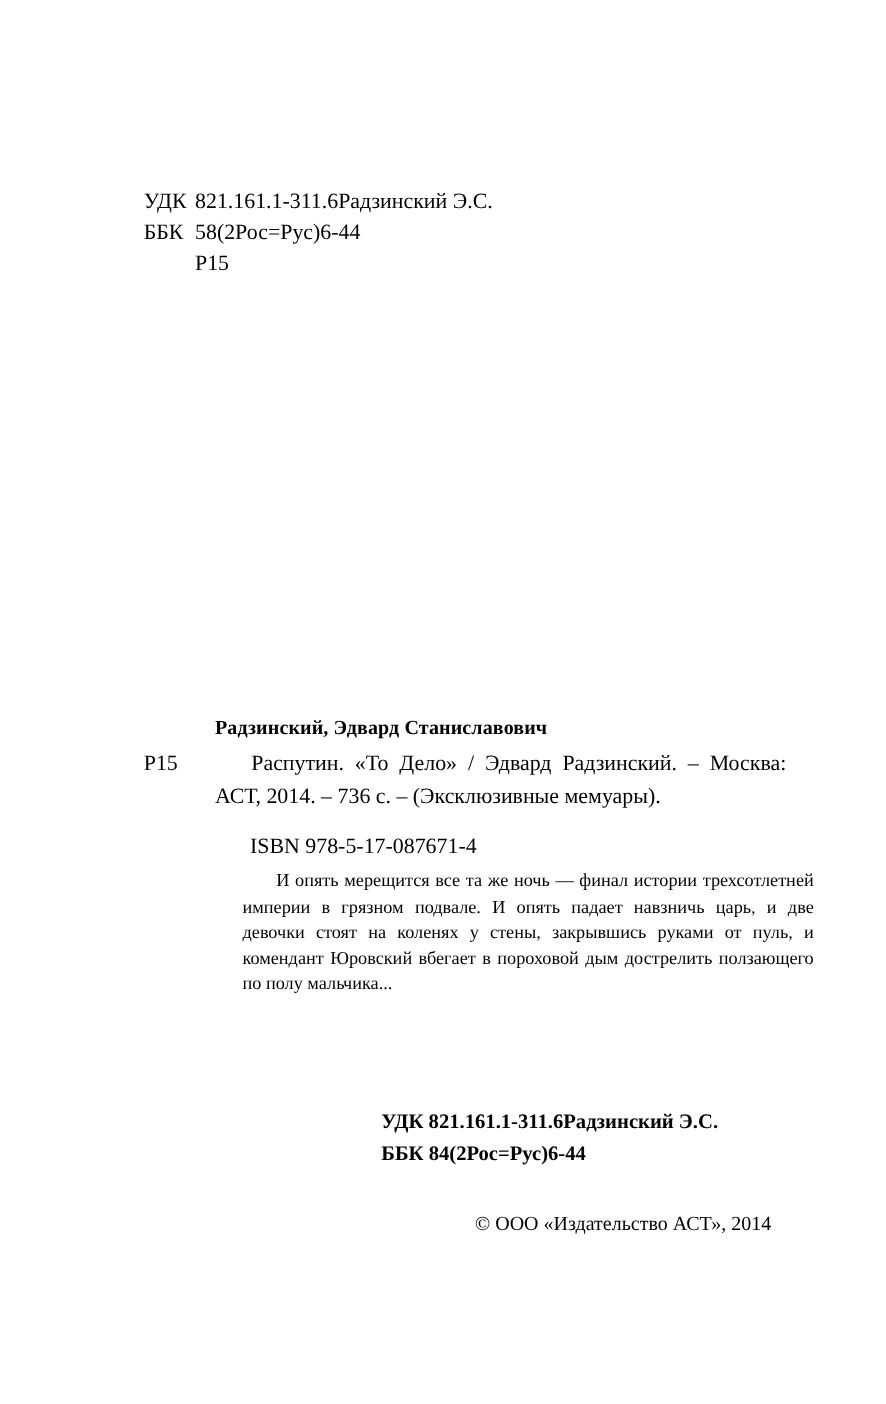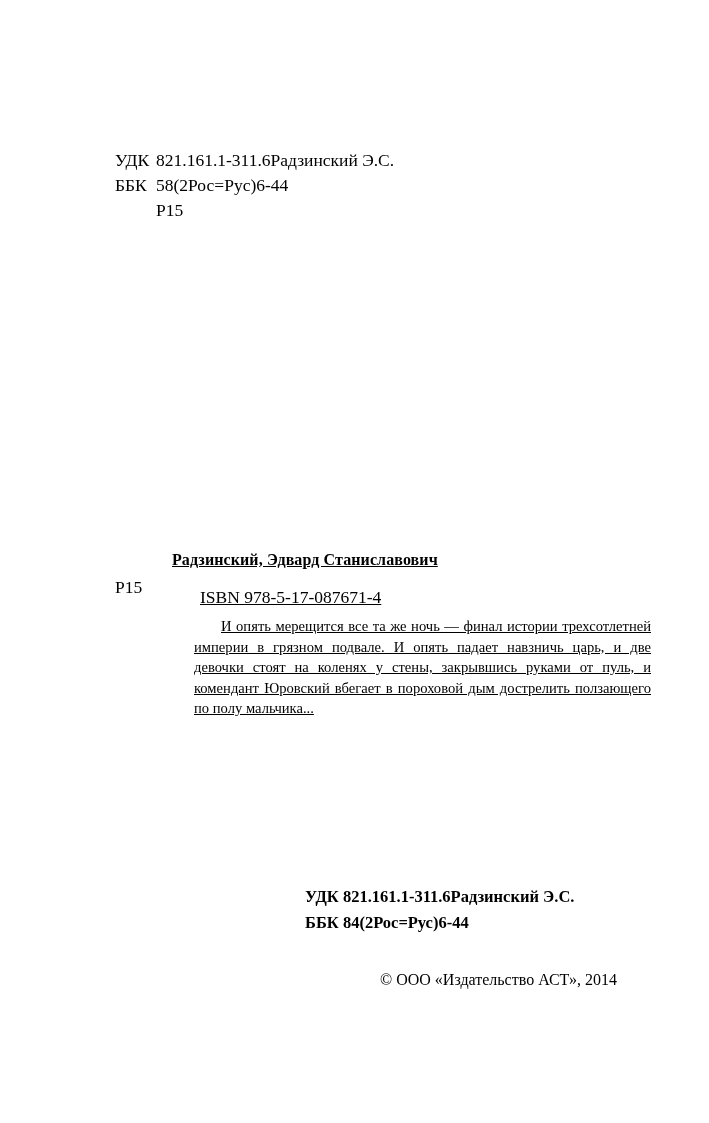--- a/index.html
+++ b/index.html
@@ -45,23 +45,22 @@
     display: inline-block;
   }
   .class-row.shelf .class-label {
     visibility: hidden;
   }
 
   
   .record {
     position: absolute;
     left: 115px;
-    top: 549px;
+    top: 572px;
     width: 514px;
-    text-decoration: underline;
   }
 
   .author-line {
     font-weight: bold;
     font-size: 16px;
     line-height: 21px;
     margin-left: 57px;
     letter-spacing: 0.1px;
   }
 
@@ -140,20 +139,21 @@
     <div class="class-row"><span class="class-label">ББК</span><span class="class-code">58(2Рос=Рус)6-44</span></div>
     <div class="class-row shelf"><span class="class-label">ББК</span><span class="class-code">Р15</span></div>
   </div>
 
   <div class="record">
 
     <div class="author-line">Радзинский, Эдвард Станиславович</div>
 
     <div class="biblio-wrap">
       <div class="shelf-mark">Р15</div>
+      <div class="biblio">Распутин. «То Дело» / Эдвард Радзинский. – Москва: АСТ,  2014. – 736 с. – (Эксклюзивные мемуары).</div>
     </div>
 
     <div class="isbn">ISBN  978-5-17-087671-4</div>
 
     <div class="annotation">
       <p>И опять мерещится все та же ночь — финал истории трехсотлетней империи в грязном подвале. И опять падает навзничь царь, и две девочки стоят на коленях у стены, закрывшись руками от пуль, и комендант Юровский вбегает в пороховой дым дострелить ползающего по полу мальчика...</p>
     </div>
 
   </div>
 

